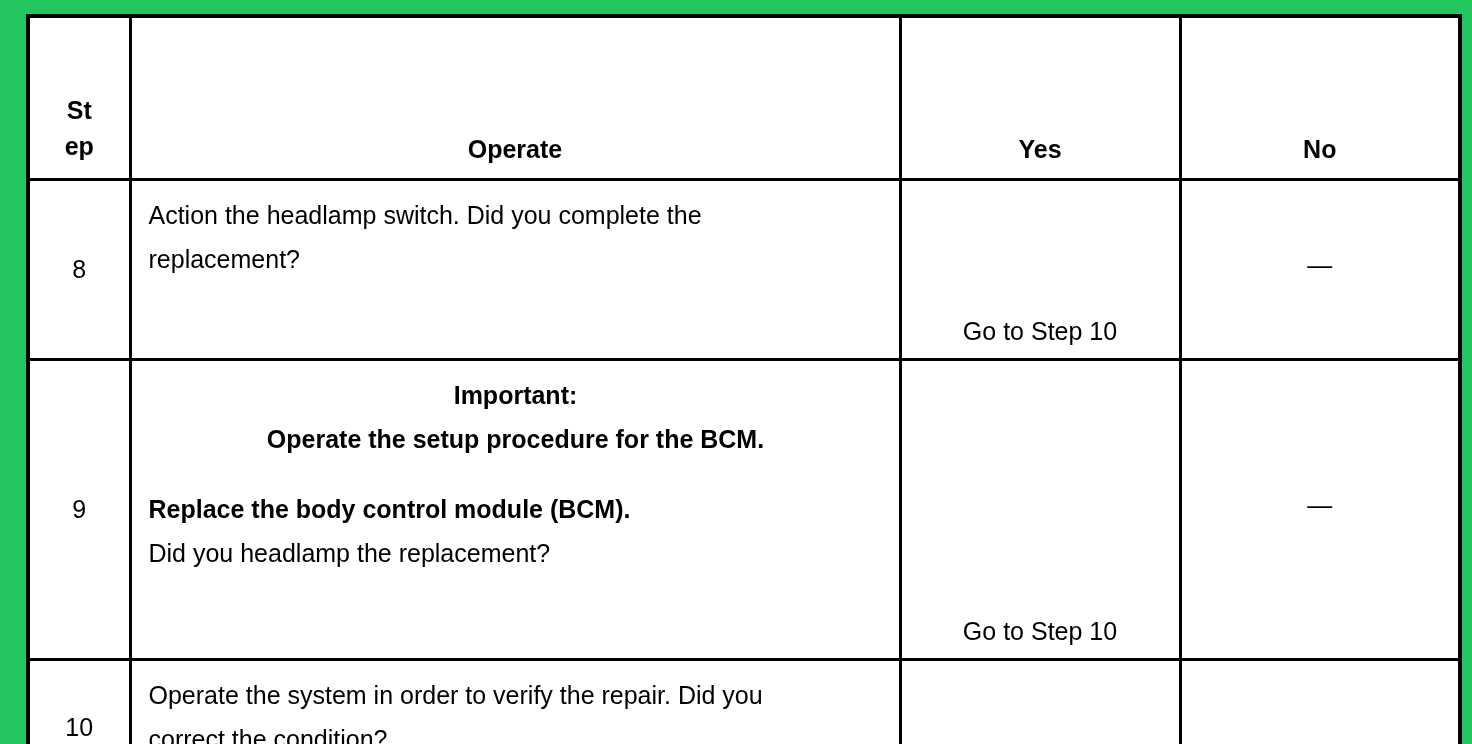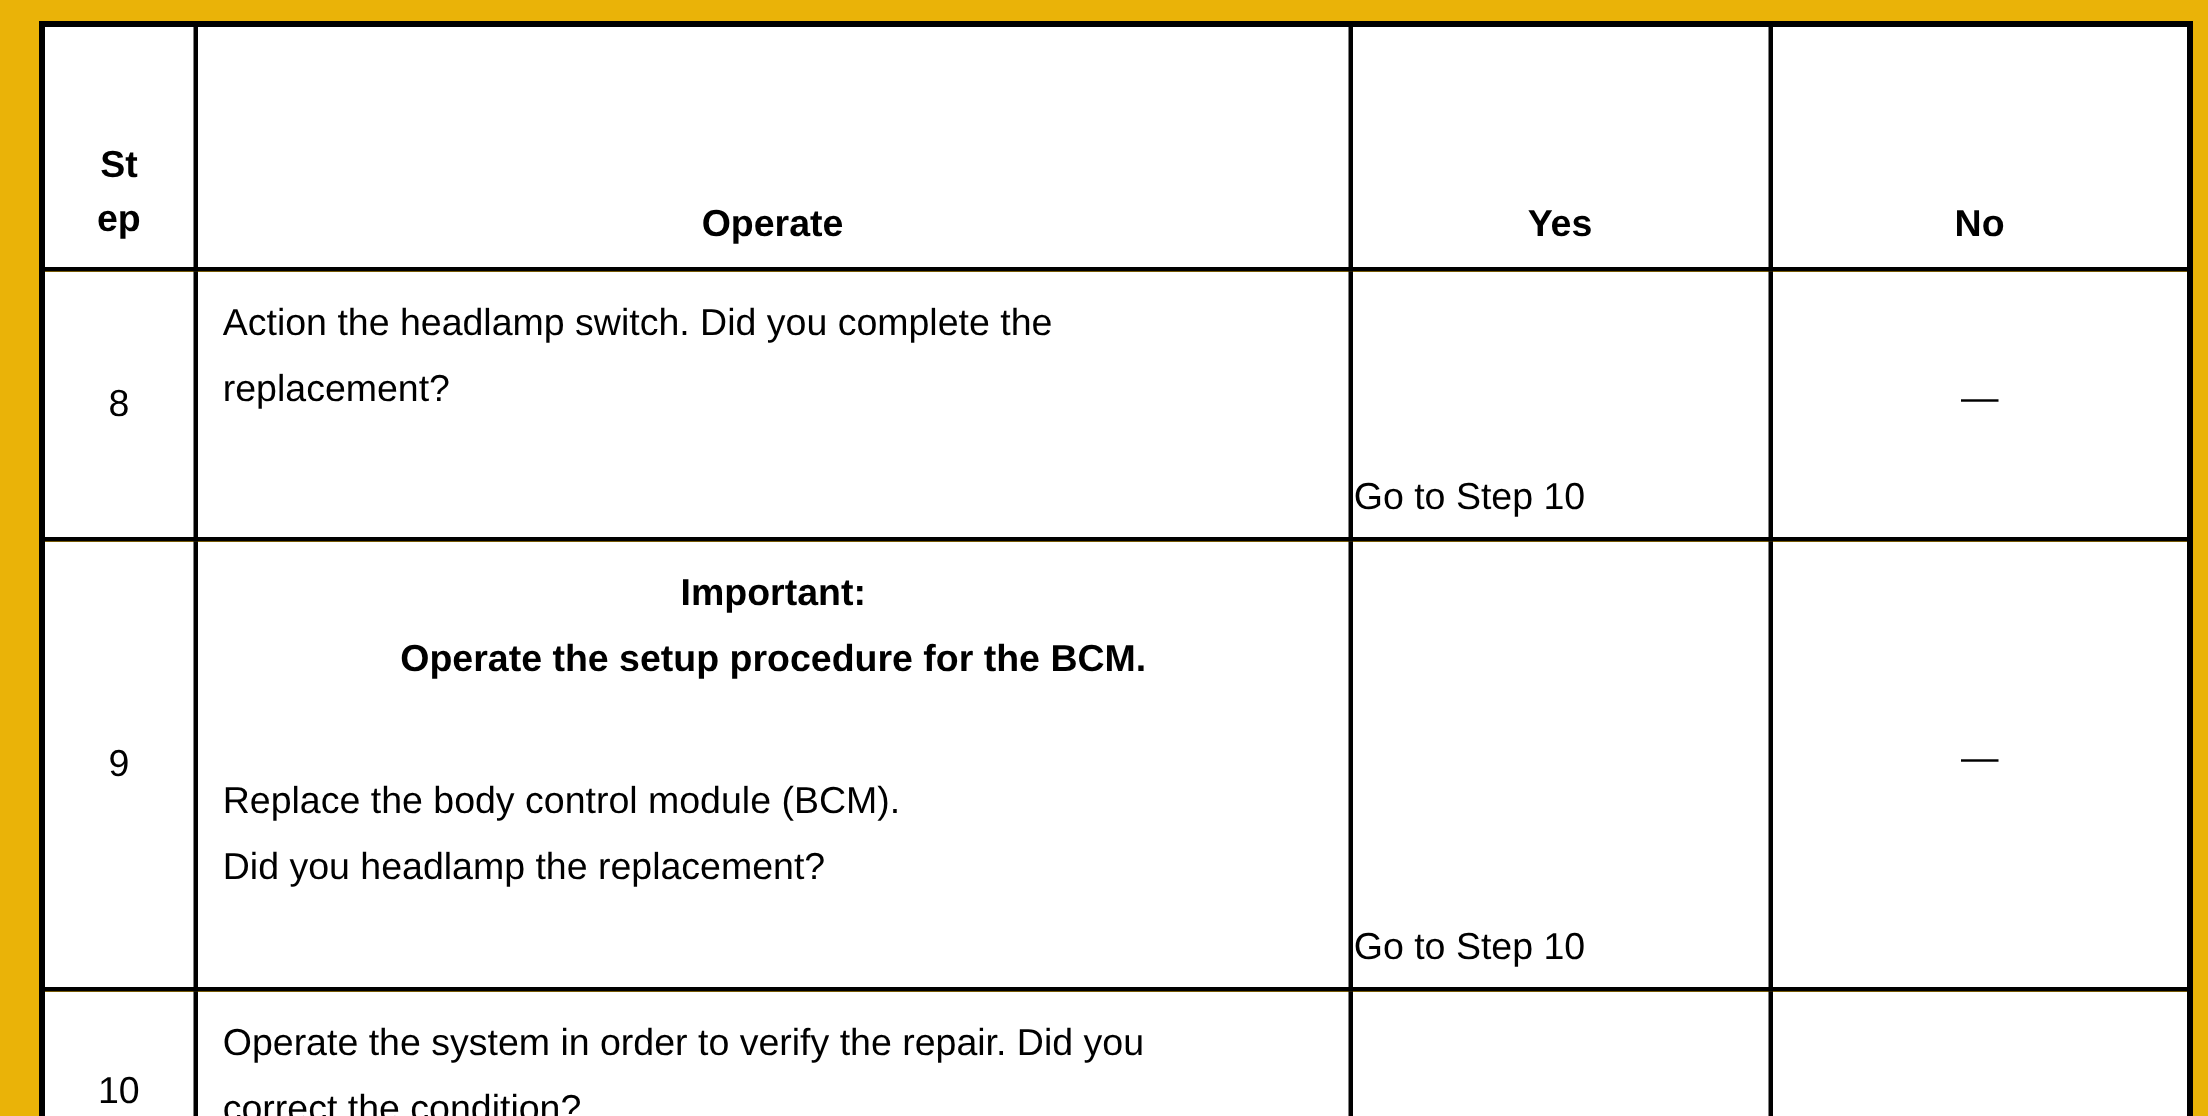--- a/index.html
+++ b/index.html
@@ -4,21 +4,21 @@
 <style>
   html, body {
     margin: 0;
     padding: 0;
     background: #ffffff;
   }
   .page {
     position: relative;
     width: 1472px;
     height: 744px;
-    background: #eab308;
+    background: #22c55e;
     font-family: "Liberation Sans", sans-serif;
     color: #000000;
   }
   table.diag-table {
     position: absolute;
     left: 26px;
     top: 14px;
     width: 1432px;
     border-collapse: collapse;
     table-layout: fixed;
@@ -60,25 +60,25 @@
     text-align: center;
   }
   td.action-cell {
     vertical-align: top;
     text-align: left;
     padding: 12px 16px 0 17px;
     line-height: 44px;
   }
   .action-line { white-space: nowrap; }
   .bold { font-weight: bold; text-align: center; }
-  .gap-above { margin-top: 51px; }
+  .gap-above { margin-top: 26px; font-weight: bold; }
 
   td.result-bottom {
     vertical-align: bottom;
-    text-align: left;
+    text-align: center;
     padding-bottom: 12px;
     line-height: 30px;
   }
   td.result-middle {
     vertical-align: middle;
     text-align: center;
     padding-bottom: 10px;
   }
 </style>
 </head>

